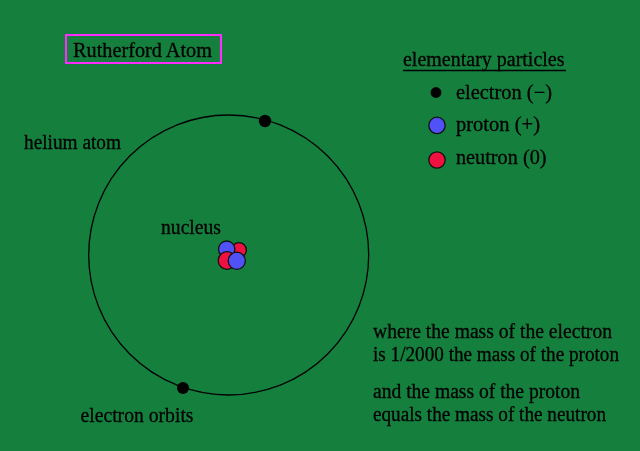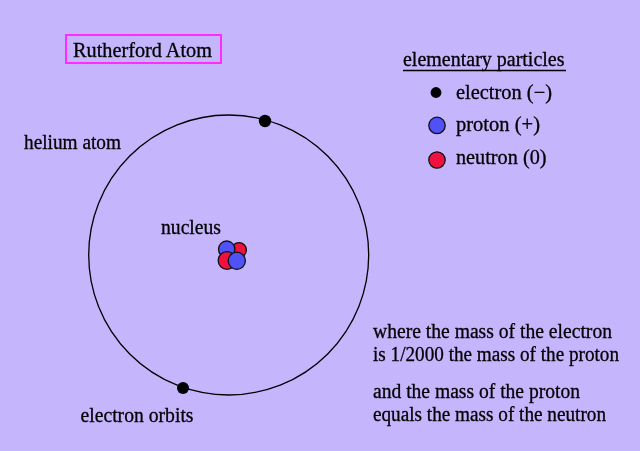--- a/index.html
+++ b/index.html
@@ -1,16 +1,16 @@
 <!DOCTYPE html>
 <html><head>
 <meta charset="utf-8">
 <style>
   html,body{margin:0;padding:0;background:#ffffff;}
-  #page{position:relative;width:640px;height:451px;background:#c4b5fd;overflow:hidden;}
+  #page{position:relative;width:640px;height:451px;background:#15803d;overflow:hidden;}
   svg{position:absolute;left:0;top:0;filter:blur(0.45px);}
   text{font-family:"Liberation Serif",serif;fill:#000000;font-size:20px;stroke:#000000;stroke-width:0.3px;}
 </style>
 </head>
 <body>
 <div id="page">
 <svg width="640" height="451" viewBox="0 0 640 451">
 
   <rect x="66" y="35" width="155" height="28" fill="none" stroke="#ff2bff" stroke-width="2"></rect>
   <text x="73" y="57" textLength="139" lengthAdjust="spacingAndGlyphs">Rutherford Atom</text>

